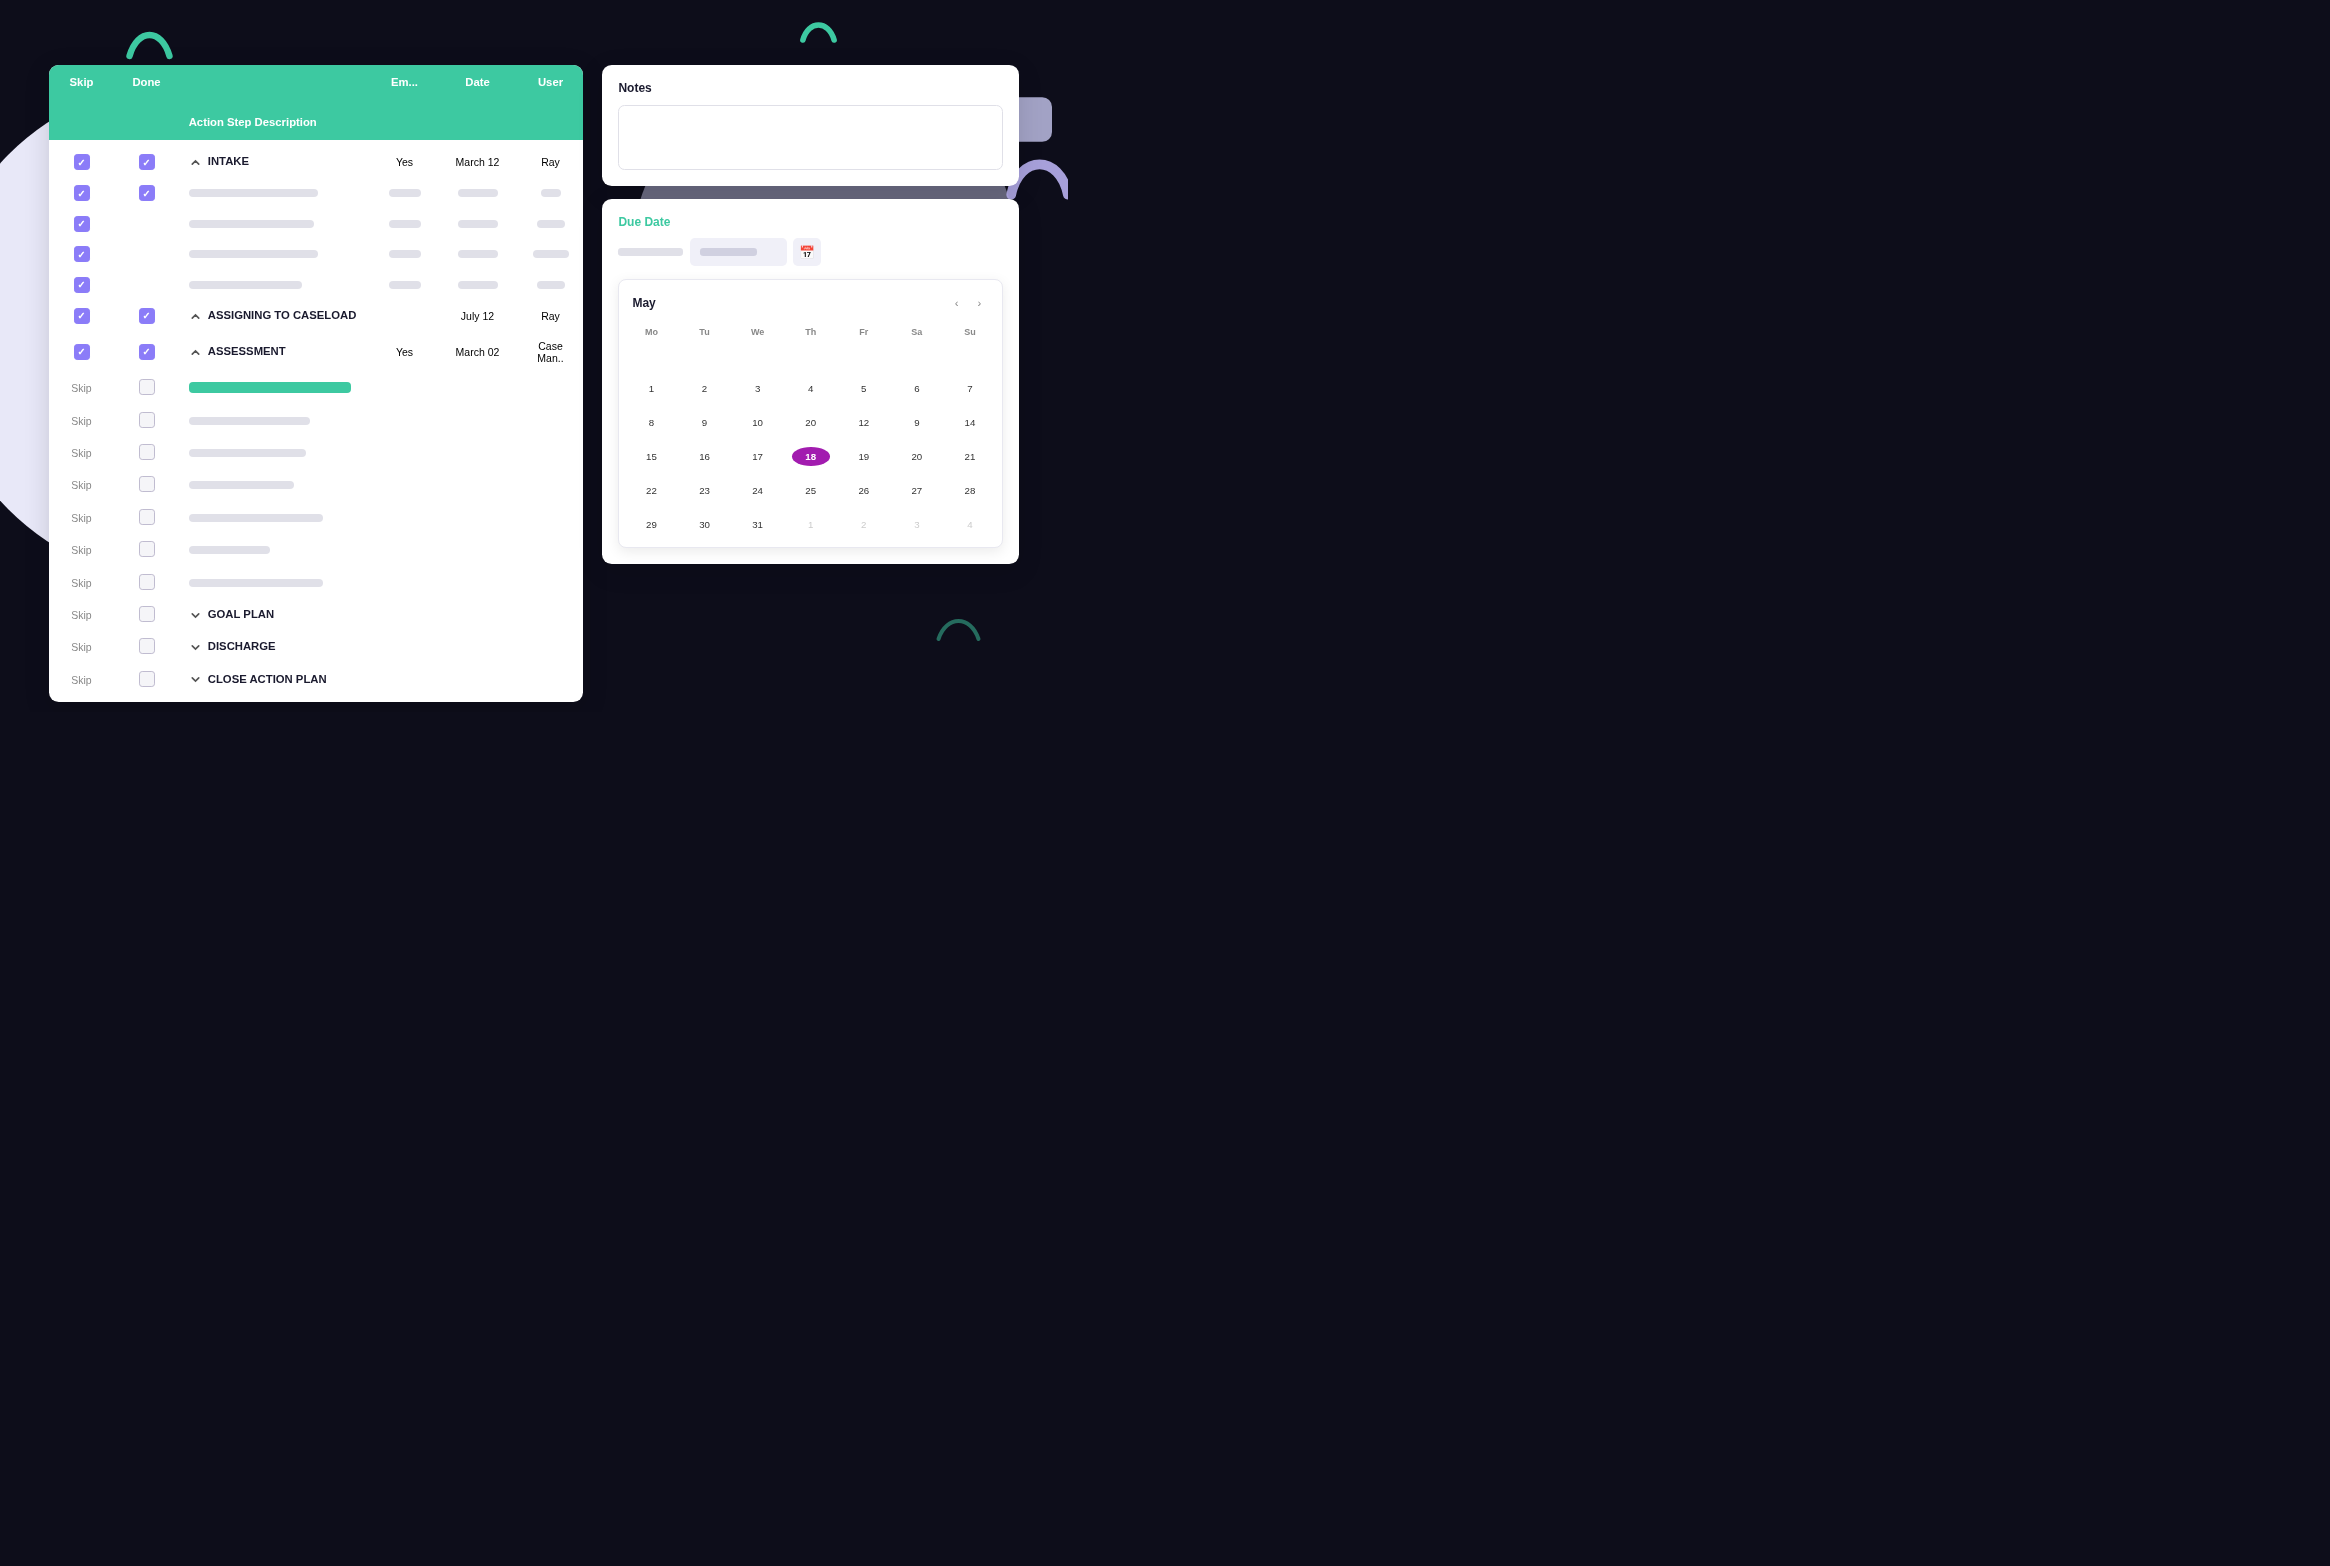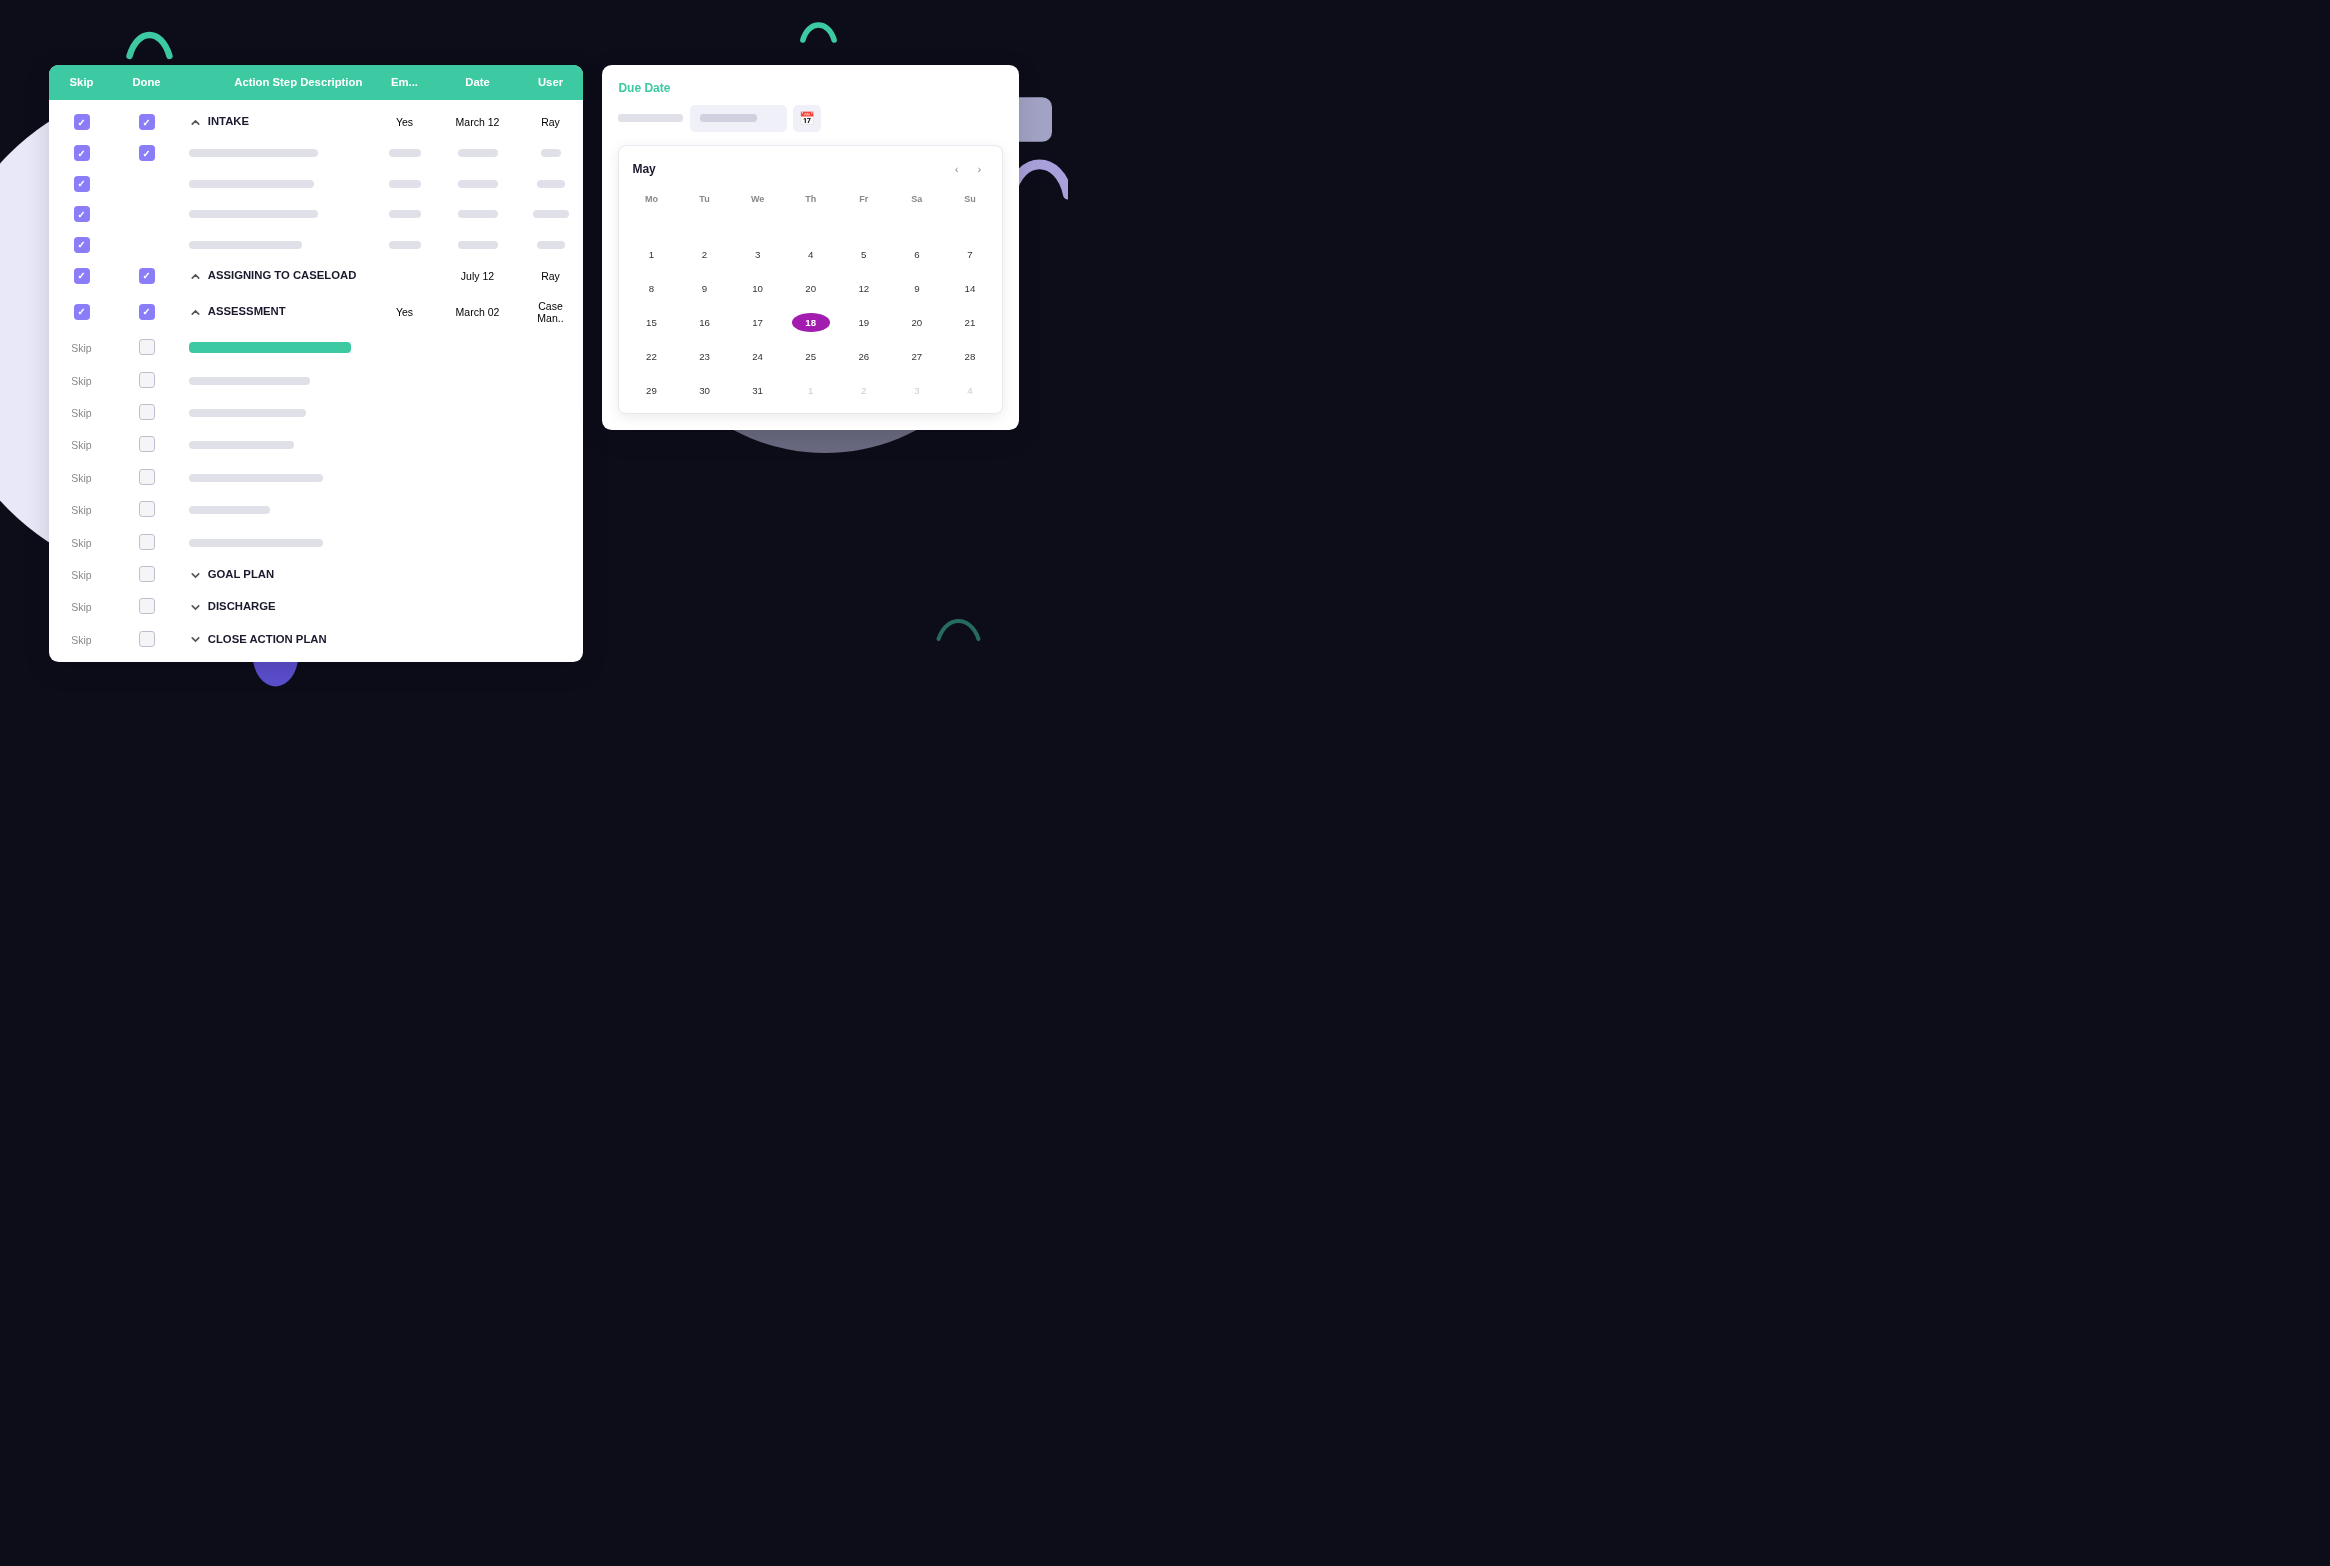--- a/index.html
+++ b/index.html
@@ -69,21 +69,21 @@
       grid-template-columns: 65px 65px 1fr 65px 81px 65px;
       padding: 0;
     }
     .table-header-cell {
       color: white;
       font-weight: 600;
       font-size: 11.3px;
       padding: 11.3px 9.7px;
       text-align: center;
     }
-    .table-header-cell.desc { text-align: right; }
+    .table-header-cell.desc { text-align: left; margin-top: 40px; }
 
     .table-body { padding: 6.5px 0; }
 
     
     .section-row {
       display: grid;
       grid-template-columns: 65px 65px 1fr 65px 81px 65px;
       align-items: center;
       padding: 4.9px 0;
     }
@@ -603,20 +603,24 @@
         <div class="cell"></div>
         <div class="cell"></div>
       </div>
 
     </div>
   </div>
 
   <div class="right-panel">
 
 
+    <div class="notes-card">
+      <div class="notes-title">Notes</div>
+      <div class="notes-area"></div>
+    </div>
 
     <div class="due-date-card">
       <div class="due-date-title">Due Date</div>
       <div class="due-date-controls">
         <div class="date-placeholder"></div>
         <div class="date-input-mock">
           <div class="date-input-inner"></div>
         </div>
         <div class="calendar-icon-btn">📅</div>
       </div>

